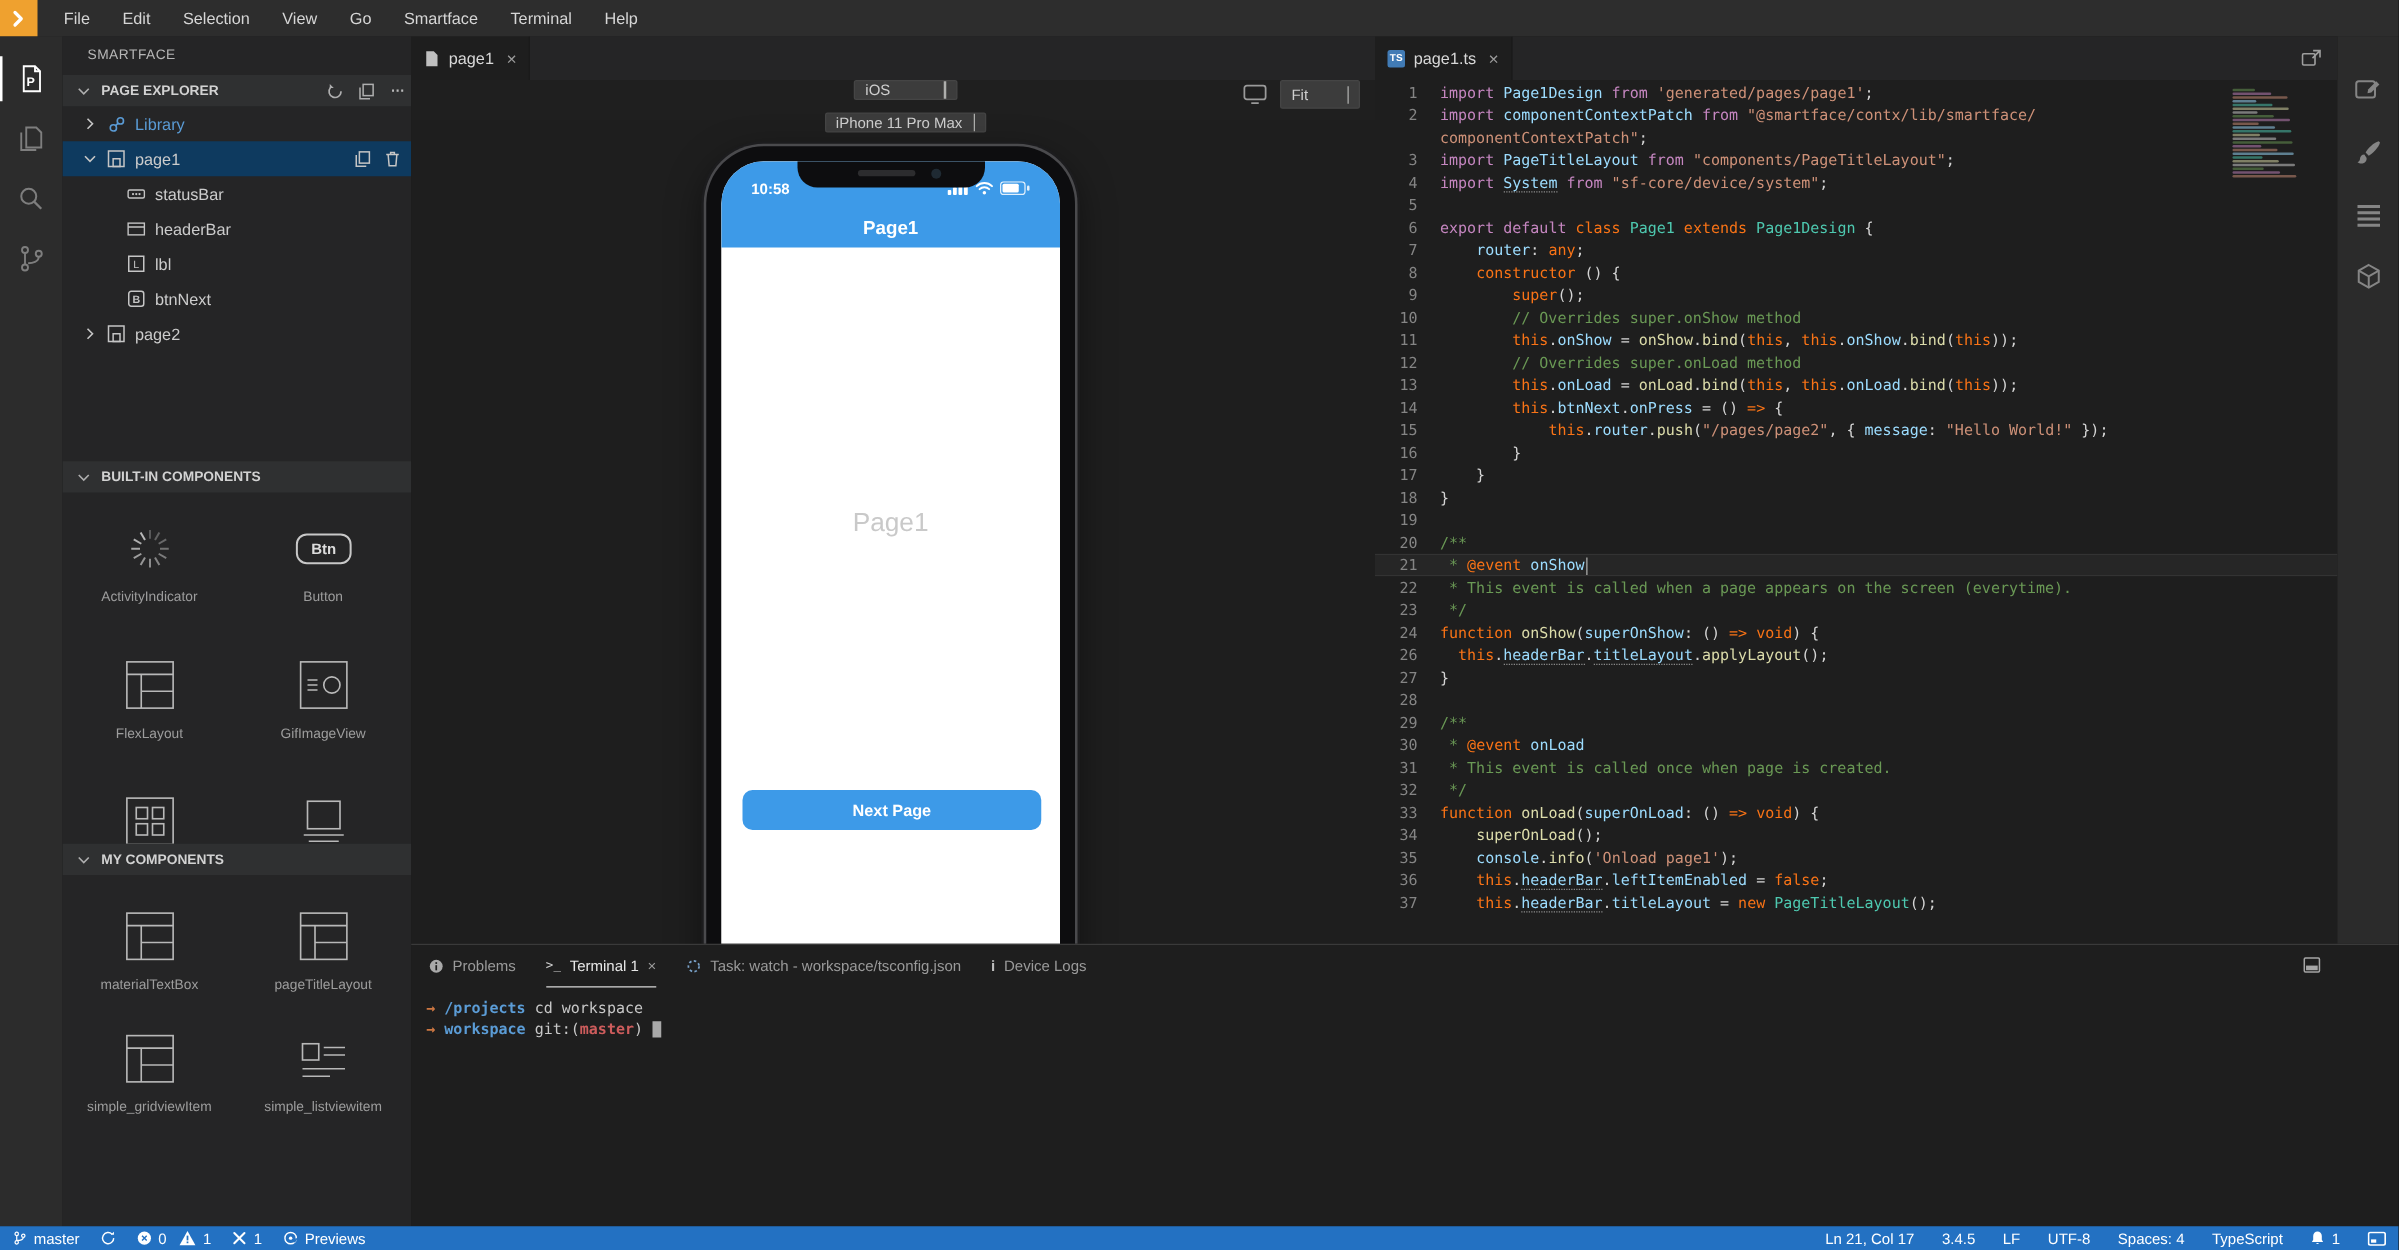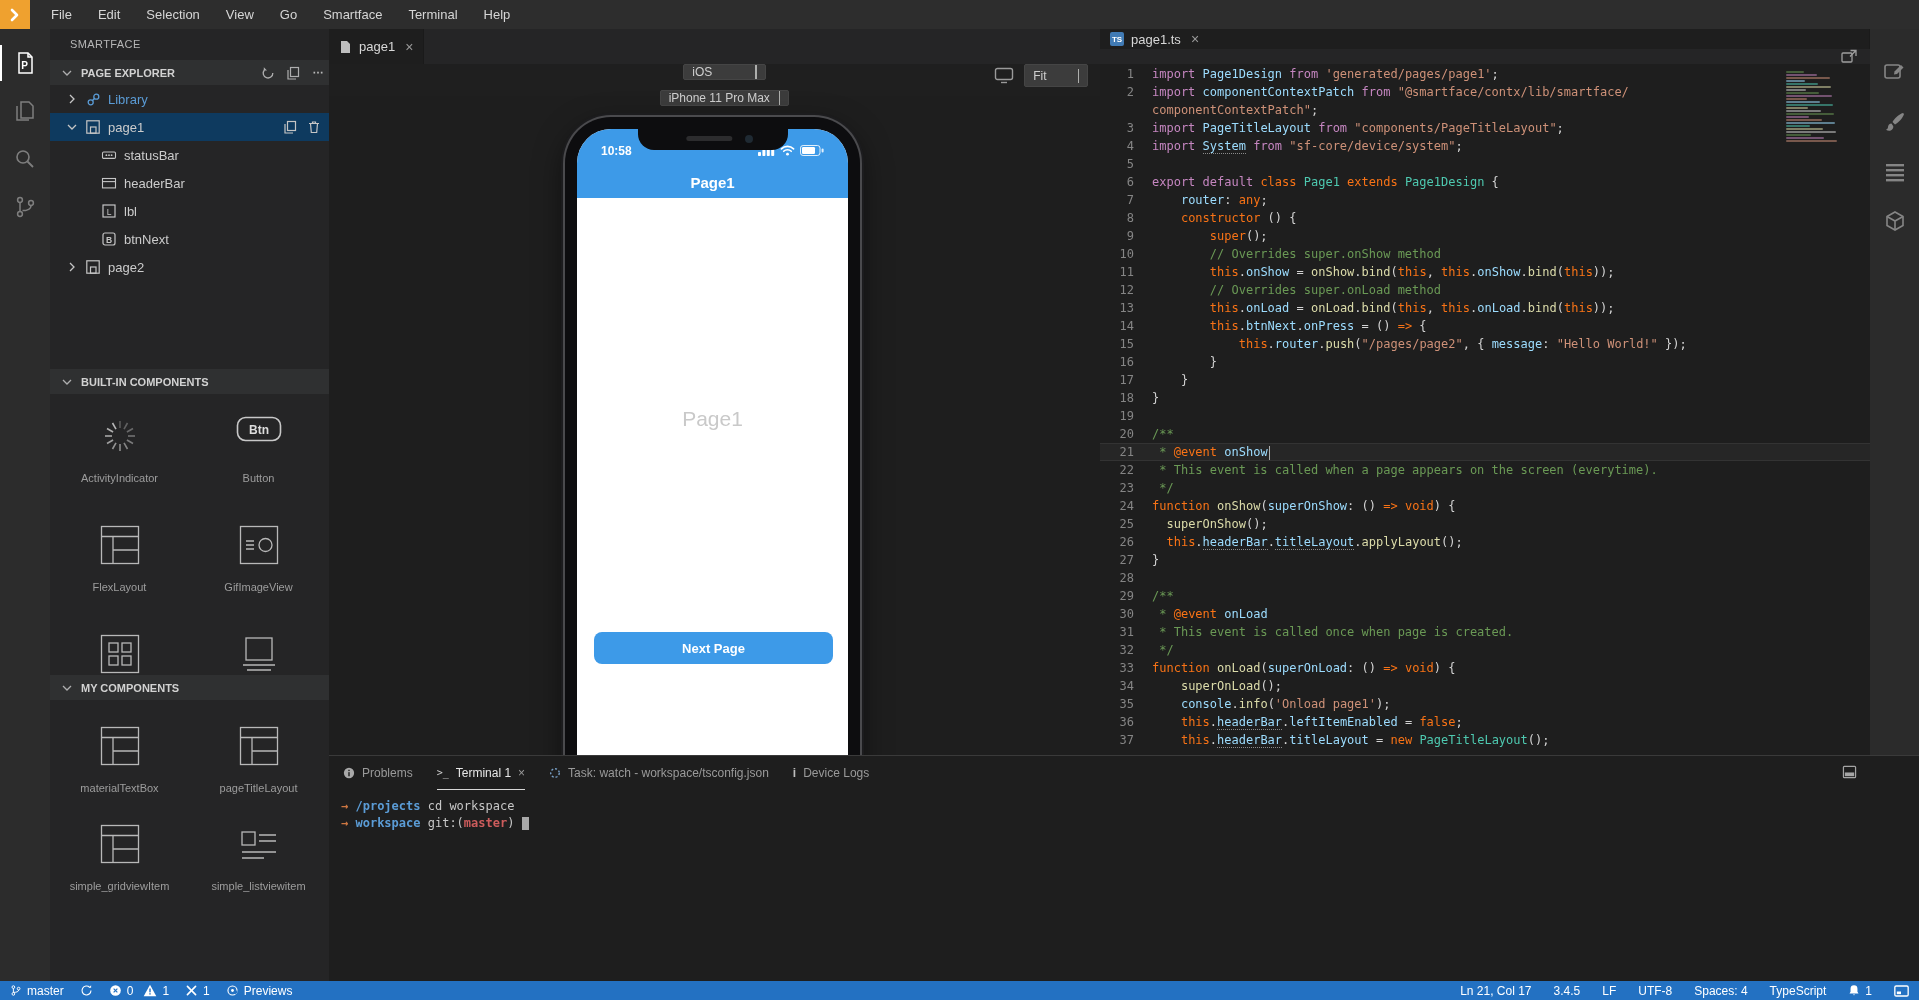--- a/index.html
+++ b/index.html
@@ -39,21 +39,21 @@
   .trow .ticon{width:18px;display:flex;justify-content:center;margin:0 6px 0 4px;}
   .trow .tactions{position:absolute;right:8px;display:flex;gap:10px;}
   .tlabel.blue{color:#5a9bd5;}
   #bi-hdr{top:340px;}
   #bi-grid{position:absolute;left:0;right:0;top:365px;height:281px;overflow:hidden;display:flex;flex-wrap:wrap;align-content:flex-start;padding-top:22px;}
   #my-hdr{top:646px;}
   #my-grid{position:absolute;left:0;right:0;top:671px;bottom:0;overflow:hidden;display:flex;flex-wrap:wrap;align-content:flex-start;padding-top:26px;}
   .tile{width:139px;display:flex;flex-direction:column;align-items:center;}
   #bi-grid .tile{height:109px;}
   #my-grid .tile{height:98px;}
-  .tile .tico{height:46px;display:flex;align-items:flex-start;justify-content:center;}
+  .tile .tico{height:46px;display:flex;align-items:center;justify-content:center;}
   .tile .tlab{margin-top:10px;font-size:11px;color:#9d9d9d;}
 
   
   .center{position:absolute;left:329px;top:29px;width:771px;height:726px;background:#1e1e1e;}
   .tabbar{position:absolute;left:0;top:0;right:0;height:35px;background:#252526;display:flex;}
   .tab{height:35px;display:flex;align-items:center;gap:7px;padding:0 10px;background:#1e1e1e;color:#d8d8d8;font-size:13px;border-right:1px solid #1a1a1a;}
   .tab .close{color:#9b9b9b;font-size:14px;margin-left:3px;}
   .toolbar{position:absolute;left:0;top:35px;right:0;height:32px;background:#1f1f1f;display:flex;align-items:center;padding-left:20px;gap:10px;flex-direction:column;}
   .select{height:23px;background:#3c3c3c;border:1px solid #454545;border-radius:2px;color:#cfcfcf;font-size:12px;
           display:flex;align-items:center;gap:8px;padding:0 8px;}
@@ -70,21 +70,21 @@
   .p-header{height:32px;display:flex;align-items:center;justify-content:center;color:#fff;font-size:15px;font-weight:bold;}
   .notch{position:absolute;top:0;left:50%;transform:translateX(-50%);width:150px;height:21px;background:#0d0d0f;border-radius:0 0 16px 16px;}
   .speaker{position:absolute;left:50%;top:7px;transform:translateX(-58%);width:46px;height:5px;background:#2c2c2e;border-radius:3px;}
   .camera{position:absolute;left:50%;top:6px;margin-left:32px;width:8px;height:8px;background:#1f2a33;border-radius:50%;}
   .p-label{position:absolute;left:0;right:0;top:278px;text-align:center;color:#c9c9c9;font-size:21px;}
   .p-btn{position:absolute;left:17px;right:15px;top:503px;height:32px;background:#3D9AE8;border:none;border-radius:8px;
          color:#fff;font-weight:bold;font-size:13px;font-family:"Liberation Sans",sans-serif;}
 
   
   .editor{position:absolute;left:1100px;top:29px;width:770px;height:726px;background:#1e1e1e;overflow:hidden;}
-  .editor .tabbar{z-index:5;flex-direction:column;}
+  .editor .tabbar{z-index:5;}
   .tab-ts{width:14px;height:14px;background:#417bb5;border-radius:2px;color:#fff;font-size:8px;font-weight:bold;display:flex;align-items:center;justify-content:center;}
   .tb-actions{margin-left:auto;display:flex;align-items:center;padding-right:12px;opacity:.8;}
   .code{position:absolute;left:0;top:36px;right:0;}
   .crow{height:18px;display:flex;align-items:center;font-size:12px;line-height:18px;}
   .crow .ln{width:52px;flex:none;text-align:right;color:#858585;padding-right:18px;font-family:"DejaVu Sans Mono",monospace;}
   .crow .src{white-space:pre;font-family:"DejaVu Sans Mono",monospace;}
   .crow.cur{background:rgba(120,120,120,.10);box-shadow:inset 0 1px 0 #333,inset 0 -1px 0 #333;}
   .caret{display:inline-block;width:1.5px;height:14px;background:#aeafad;vertical-align:middle;margin-left:1px;}
   .tk-kw{color:#C586C0;}.tk-st{color:#f97316;}.tk-c{color:#4EC9B0;}.tk-v{color:#9CDCFE;}
   .tk-vu{color:#9CDCFE;border-bottom:1px dotted #8a8a8a;}
@@ -649,24 +649,20 @@
         </div>
         <div class="crow ">
      <span class="ln">23</span>
           <span class="src"><span class="tk-cm"> */</span></span>
         </div>
         <div class="crow ">
      <span class="ln">24</span>
           <span class="src"><span class="tk-st">function </span><span class="tk-f">onShow</span><span class="tk-p">(</span><span class="tk-v">superOnShow</span><span class="tk-p">: () </span><span class="tk-st">=&gt;</span><span class="tk-p"> </span><span class="tk-st">void</span><span class="tk-p">) {</span></span>
         </div>
         <div class="crow ">
-     <span class="ln">25</span>
-          <span class="src"><span class="tk-p">  </span><span class="tk-f">superOnShow</span><span class="tk-p">();</span></span>
-        </div>
-        <div class="crow ">
      <span class="ln">26</span>
           <span class="src"><span class="tk-p">  </span><span class="tk-st">this</span><span class="tk-p">.</span><span class="tk-vu">headerBar</span><span class="tk-p">.</span><span class="tk-vu">titleLayout</span><span class="tk-p">.</span><span class="tk-f">applyLayout</span><span class="tk-p">();</span></span>
         </div>
         <div class="crow ">
      <span class="ln">27</span>
           <span class="src"><span class="tk-p">}</span></span>
         </div>
         <div class="crow ">
      <span class="ln">28</span>
           <span class="src"></span>

